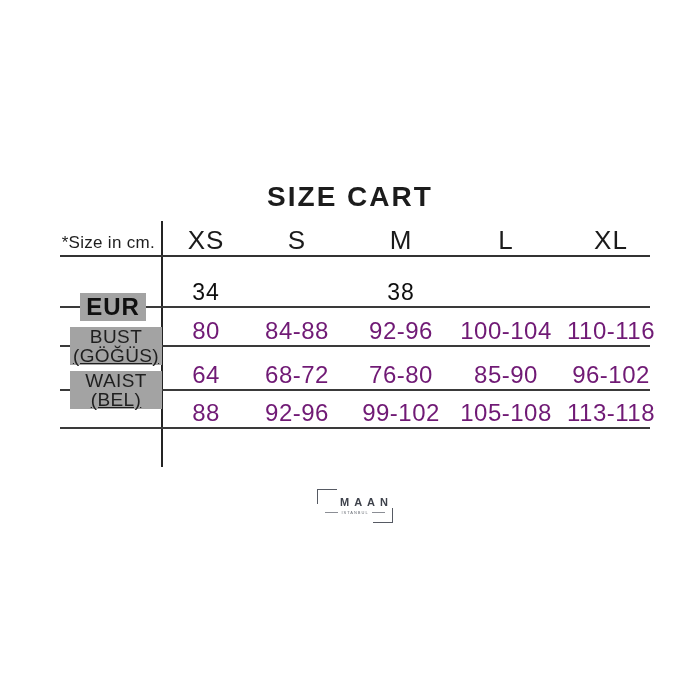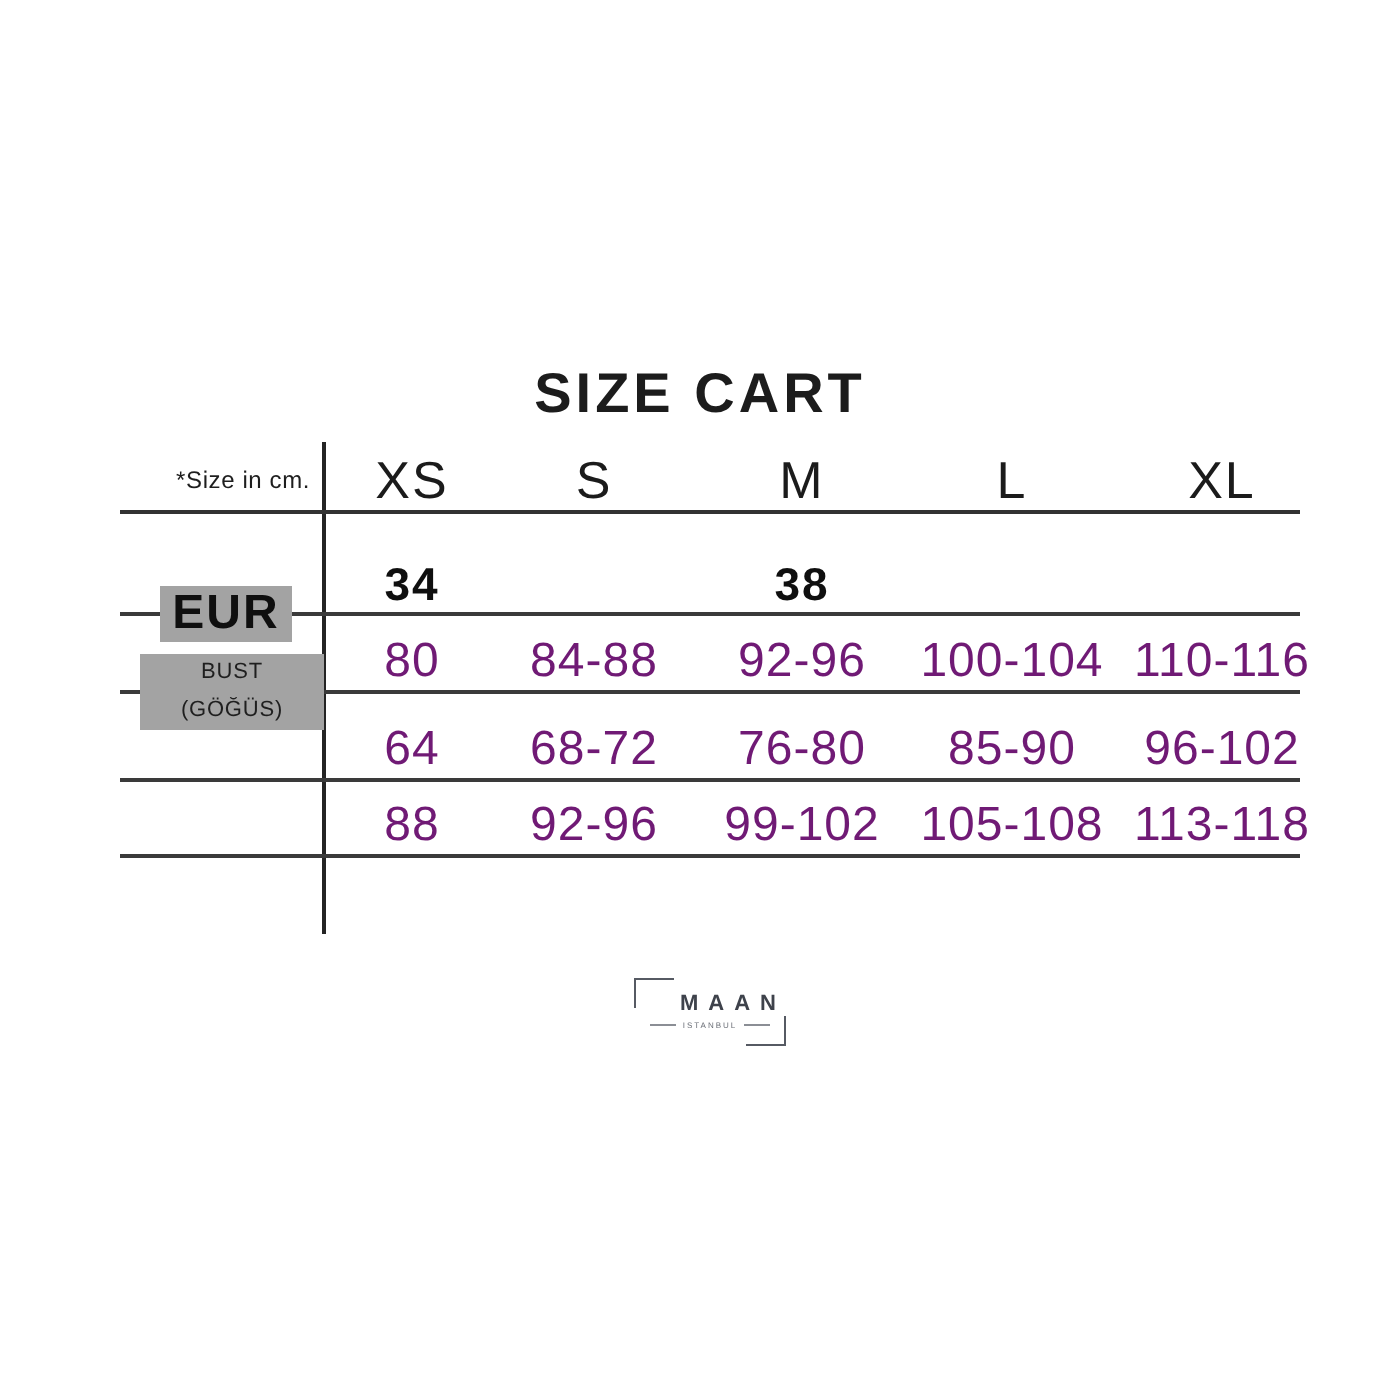--- a/index.html
+++ b/index.html
@@ -8,43 +8,43 @@
     font-family:"Liberation Sans", sans-serif;color:#1e1e1e;
   }
   
   .title{
     position:absolute;left:0;top:182px;width:700px;text-align:center;
     font-size:28px;line-height:30px;font-weight:600;letter-spacing:2px;color:#1c1c1c;
   }
   
   .unit-note{
     position:absolute;left:36px;top:233px;width:119px;text-align:right;
-    font-size:12px;letter-spacing:0.3px;color:#1e1e1e;
+    font-size:17px;letter-spacing:0.3px;color:#1e1e1e;
   }
   
   .vline{position:absolute;left:161px;top:221px;width:2px;height:246px;background:#242424;}
   .hline{position:absolute;left:60px;width:590px;height:2px;background:#3a3a3a;z-index:1;}
   .l-header{top:255px;background:#323232;}
   .l-eur{top:306px;}
   .l-bust{top:345px;}
   .l-waist{top:389px;}
   .l-hip{top:427px;}
   
   .cell{position:absolute;width:110px;text-align:center;z-index:2;}
   .c0{left:151px}.c1{left:242px}.c2{left:346px}.c3{left:451px}.c4{left:556px}
   .hdr{top:226px;font-size:26px;line-height:28px;font-weight:400;letter-spacing:1px;color:#1b1b1b;}
-  .r-eur{top:279px;font-size:23px;line-height:26px;font-weight:700;letter-spacing:1px;color:#0f0f0f;}
+  .r-eur{top:279px;font-size:23px;line-height:26px;font-weight:400;letter-spacing:1px;color:#0f0f0f;}
   .val{font-size:24px;line-height:22px;letter-spacing:0.5px;color:#701a75;}
   .r-bust{top:320px}.r-waist{top:364px}.r-hip{top:402px}
   
   .rowlabel{position:absolute;background:#a3a3a3;text-align:center;z-index:3;}
   .lab-eur{left:80px;width:66px;top:293px;font-size:24px;line-height:28px;font-weight:700;letter-spacing:1px;color:#0f0f0f;}
-  .lab2{left:70px;width:92px;font-size:11px;line-height:19px;color:#1f1f1f;letter-spacing:0.4px;}
+  .lab2{left:70px;width:92px;font-size:19px;line-height:19px;color:#1f1f1f;letter-spacing:0.4px;}
   .lab-bust{top:327px}.lab-waist{top:371px}.lab-hip{top:409px}
-  .lab2 .sub{display:block;}
+  .lab2 .sub{display:block;text-decoration:underline;}
   
   .logo{position:absolute;left:317px;top:489px;width:76px;height:34px;color:#454952;}
   .bracket-tl{position:absolute;left:0;top:0;width:19px;height:14px;border-top:1px solid #565a63;border-left:1px solid #565a63;}
   .bracket-br{position:absolute;right:0;bottom:0;width:19px;height:14px;border-bottom:1px solid #565a63;border-right:1px solid #565a63;}
   .brand{position:absolute;left:0;top:7px;width:76px;text-align:right;
     font-size:11px;font-weight:600;letter-spacing:5px;text-indent:5px;color:#3e424b;}
   .brand-sub{position:absolute;left:8px;top:21px;width:60px;display:flex;align-items:center;gap:3px;}
   .brand-sub .rule{flex:1;height:1px;background:#8b8e95;}
   .brand-sub .subtxt{font-size:4px;letter-spacing:1px;color:#6a6e76;white-space:nowrap;}
 </style>
@@ -65,20 +65,21 @@
   <div class="hline l-hip"></div>
 
   <div class="cell hdr c0">XS</div>
   <div class="cell hdr c1">S</div>
   <div class="cell hdr c2">M</div>
   <div class="cell hdr c3">L</div>
   <div class="cell hdr c4">XL</div>
 
   <div class="rowlabel lab-eur">EUR</div>
   <div class="rowlabel lab2 lab-bust"><span>BUST</span><span class="sub">(GÖĞÜS)</span></div>
+  <div class="rowlabel lab2 lab-waist"><span>WAIST</span><span class="sub">(BEL)</span></div>
 
   <div class="cell r-eur c0">34</div>
   <div class="cell r-eur c2">38</div>
 
   <div class="cell val r-bust c0">80</div>
   <div class="cell val r-bust c1">84-88</div>
   <div class="cell val r-bust c2">92-96</div>
   <div class="cell val r-bust c3">100-104</div>
   <div class="cell val r-bust c4">110-116</div>
 

